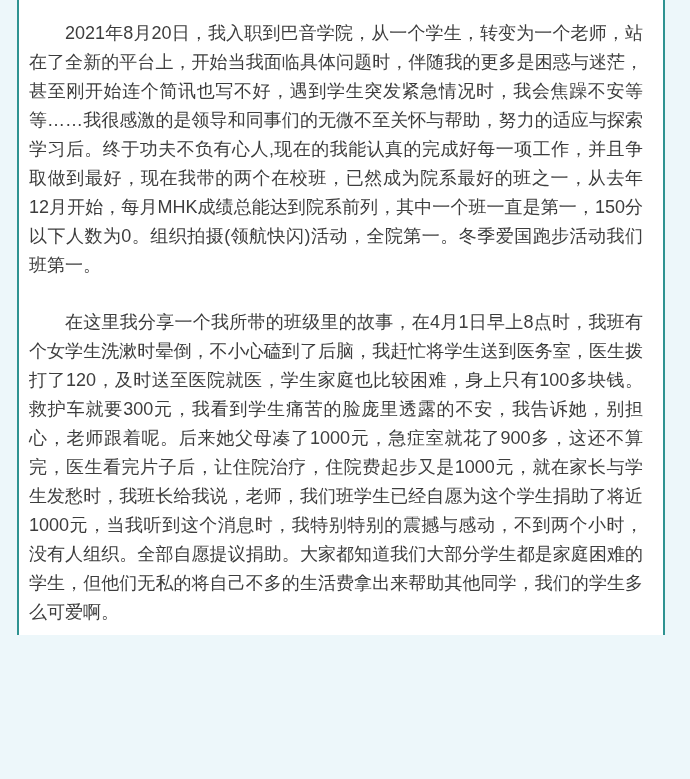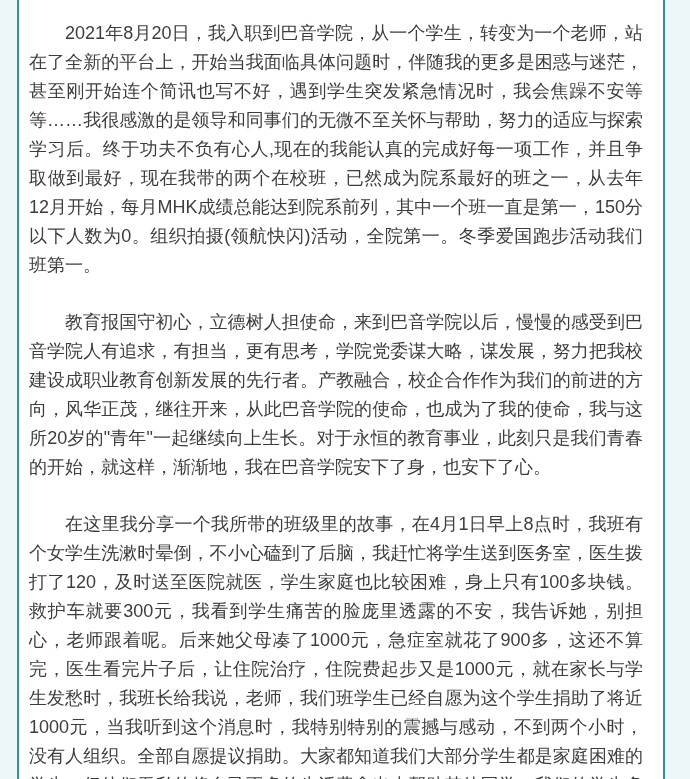--- a/index.html
+++ b/index.html
@@ -34,16 +34,15 @@
   .article-card p:last-child {
     margin-bottom: 0;
   }
 </style>
 </head>
 <body>
 
 <div class="page">
   <div class="article-card">
     <p>2021年8月20日，我入职到巴音学院，从一个学生，转变为一个老师，站在了全新的平台上，开始当我面临具体问题时，伴随我的更多是困惑与迷茫，甚至刚开始连个简讯也写不好，遇到学生突发紧急情况时，我会焦躁不安等等……我很感激的是领导和同事们的无微不至关怀与帮助，努力的适应与探索学习后。终于功夫不负有心人,现在的我能认真的完成好每一项工作，并且争取做到最好，现在我带的两个在校班，已然成为院系最好的班之一，从去年12月开始，每月MHK成绩总能达到院系前列，其中一个班一直是第一，150分以下人数为0。组织拍摄(领航快闪)活动，全院第一。冬季爱国跑步活动我们班第一。</p>
-    <p>教育报国守初心，立德树人担使命，来到巴音学院以后，慢慢的感受到巴音学院人有追求，有担当，更有思考，学院党委谋大略，谋发展，努力把我校建设成职业教育创新发展的先行者。产教融合，校企合作作为我们的前进的方向，风华正茂，继往开来，从此巴音学院的使命，也成为了我的使命，我与这所20岁的"青年"一起继续向上生长。对于永恒的教育事业，此刻只是我们青春的开始，就这样，渐渐地，我在巴音学院安下了身，也安下了心。</p>
     <p>在这里我分享一个我所带的班级里的故事，在4月1日早上8点时，我班有个女学生洗漱时晕倒，不小心磕到了后脑，我赶忙将学生送到医务室，医生拨打了120，及时送至医院就医，学生家庭也比较困难，身上只有100多块钱。救护车就要300元，我看到学生痛苦的脸庞里透露的不安，我告诉她，别担心，老师跟着呢。后来她父母凑了1000元，急症室就花了900多，这还不算完，医生看完片子后，让住院治疗，住院费起步又是1000元，就在家长与学生发愁时，我班长给我说，老师，我们班学生已经自愿为这个学生捐助了将近1000元，当我听到这个消息时，我特别特别的震撼与感动，不到两个小时，没有人组织。全部自愿提议捐助。大家都知道我们大部分学生都是家庭困难的学生，但他们无私的将自己不多的生活费拿出来帮助其他同学，我们的学生多么可爱啊。</p>
   </div>
 </div>
 
 </body></html>

